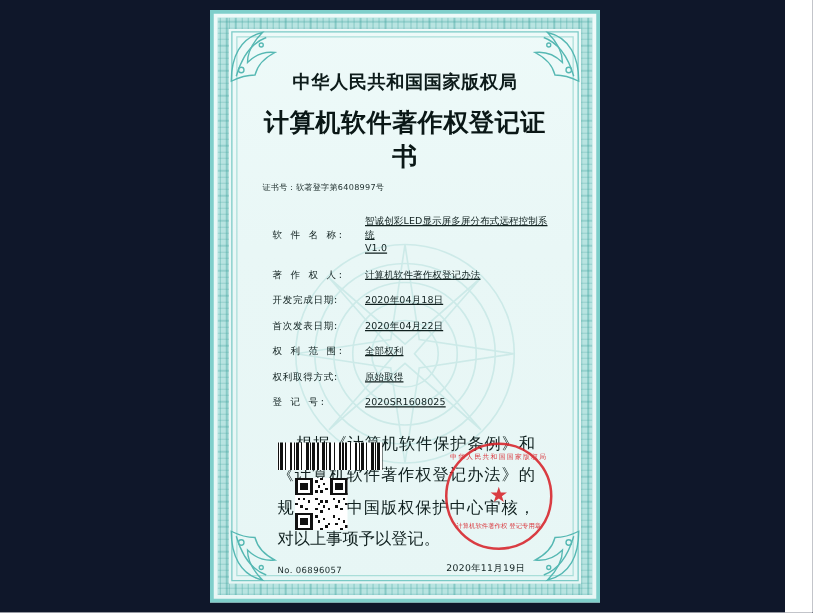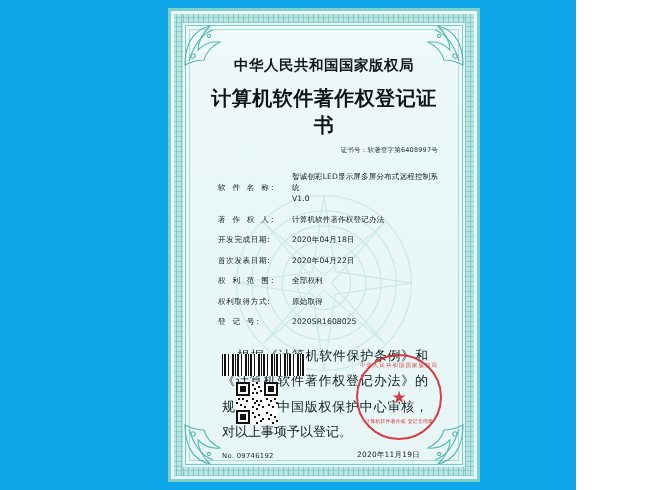--- a/index.html
+++ b/index.html
@@ -5,23 +5,23 @@
   html, body {
     margin: 0;
     padding: 0;
     width: 650px;
     height: 490px;
     background: #ffffff;
     font-family: "DejaVu Sans", sans-serif;
   }
   #stage {
     position: relative;
-    width: 576px;
+    width: 628px;
     height: 490px;
-    background: #0ea5e9;
+    background: #0f172a;
     overflow: hidden;
   }
   
   .cert {
     position: absolute;
     left: 168px;
     top: 8px;
     width: 312px;
     height: 474px;
     background: linear-gradient(180deg,#eefaf9 0%, #e9f7f6 40%, #e7f6f5 100%);
@@ -106,21 +106,21 @@
   }
   .doc-title {
     text-align: center;
     font-size: 20px;
     letter-spacing: .5px;
     color: #0a1716;
     margin-top: 10px;
     font-weight: 700;
   }
   .cert-no {
-    text-align: right;
+    text-align: left;
     font-size: 6.5px;
     color: #1b2b2a;
     margin-top: 7px;
     letter-spacing: .2px;
   }
 
   .fields {
     margin-top: 16px;
     padding-left: 8px;
   }
@@ -135,20 +135,21 @@
   .flabel {
     width: 74px;
     flex: 0 0 74px;
     letter-spacing: 2.2px;
     white-space: nowrap;
   }
   .flabel.wide { letter-spacing: .6px; }
   .fvalue {
     flex: 1 1 auto;
     letter-spacing: .1px;
+    text-decoration: underline;
   }
   .fvalue .l2 { display: block; }
 
   .paragraph {
     margin-top: 16px;
     padding: 0 10px 0 12px;
     font-size: 13px;
     line-height: 1.95;
     color: #10201f;
     text-align: justify;
@@ -409,18 +410,18 @@
 
       <div class="seal">
         <div class="arc-top">中华人民共和国国家版权局</div>
         <div class="star">★</div>
         <div class="ctr-lines">计算机软件著作权
 登记专用章</div>
       </div>
     </div>
 
     <div class="footer">
-      <div class="docno">No. 09746192</div>
+      <div class="docno">No. 06896057</div>
       <div class="date">2020年11月19日</div>
     </div>
 
   </div>
 </div>
 
 </body></html>

